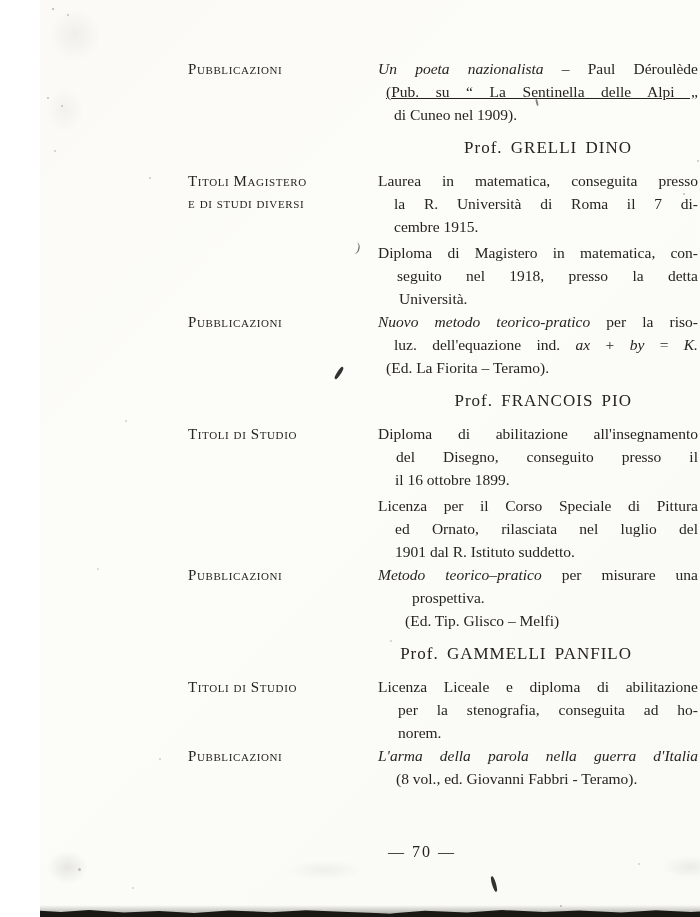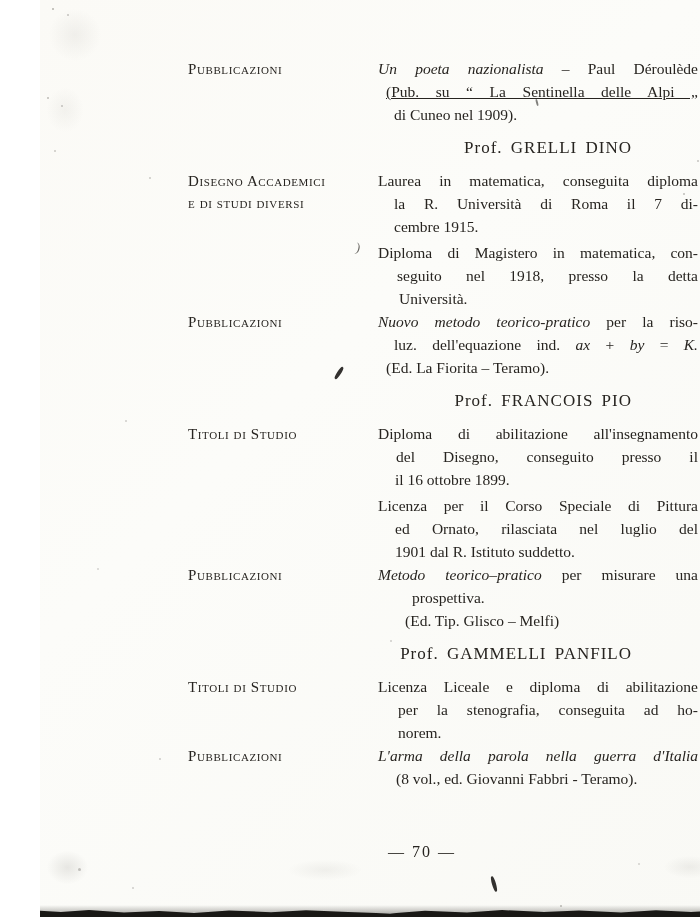--- a/index.html
+++ b/index.html
@@ -94,26 +94,26 @@
           <div class="para">
             <div class="line j" style="margin-left: 0px;"><span class="it">Un poeta nazionalista</span><span> – Paul Déroulède</span></div>
             <div class="line j" style="margin-left: 8px; text-decoration: underline;"><span>(Pub. su “ La Sentinella delle Alpi „</span></div>
             <div class="line" style="margin-left: 16px;"><span>di Cuneo nel 1909).</span></div>
           </div>
         </div>
       </div>
       <div class="heading">Prof. GRELLI DINO</div>
       <div class="row">
         <div class="label-col">
-          <div class="label">Disegno Accademici</div>
+          <div class="label">Titoli Magistero</div>
           <div class="label">e di studi diversi</div>
         </div>
         <div class="text-col">
           <div class="para">
-            <div class="line j" style="margin-left: 0px;"><span>Laurea in matematica, conseguita diploma</span></div>
+            <div class="line j" style="margin-left: 0px;"><span>Laurea in matematica, conseguita presso</span></div>
             <div class="line j" style="margin-left: 16px;"><span>la R. Università di Roma il 7 di-</span></div>
             <div class="line" style="margin-left: 16px;"><span>cembre 1915.</span></div>
           </div>
           <div class="para">
             <div class="line j" style="margin-left: 0px;"><span>Diploma di Magistero in matematica, con-</span></div>
             <div class="line j" style="margin-left: 19px;"><span>seguito nel 1918, presso la detta</span></div>
             <div class="line" style="margin-left: 21px;"><span>Università.</span></div>
           </div>
         </div>
       </div>

